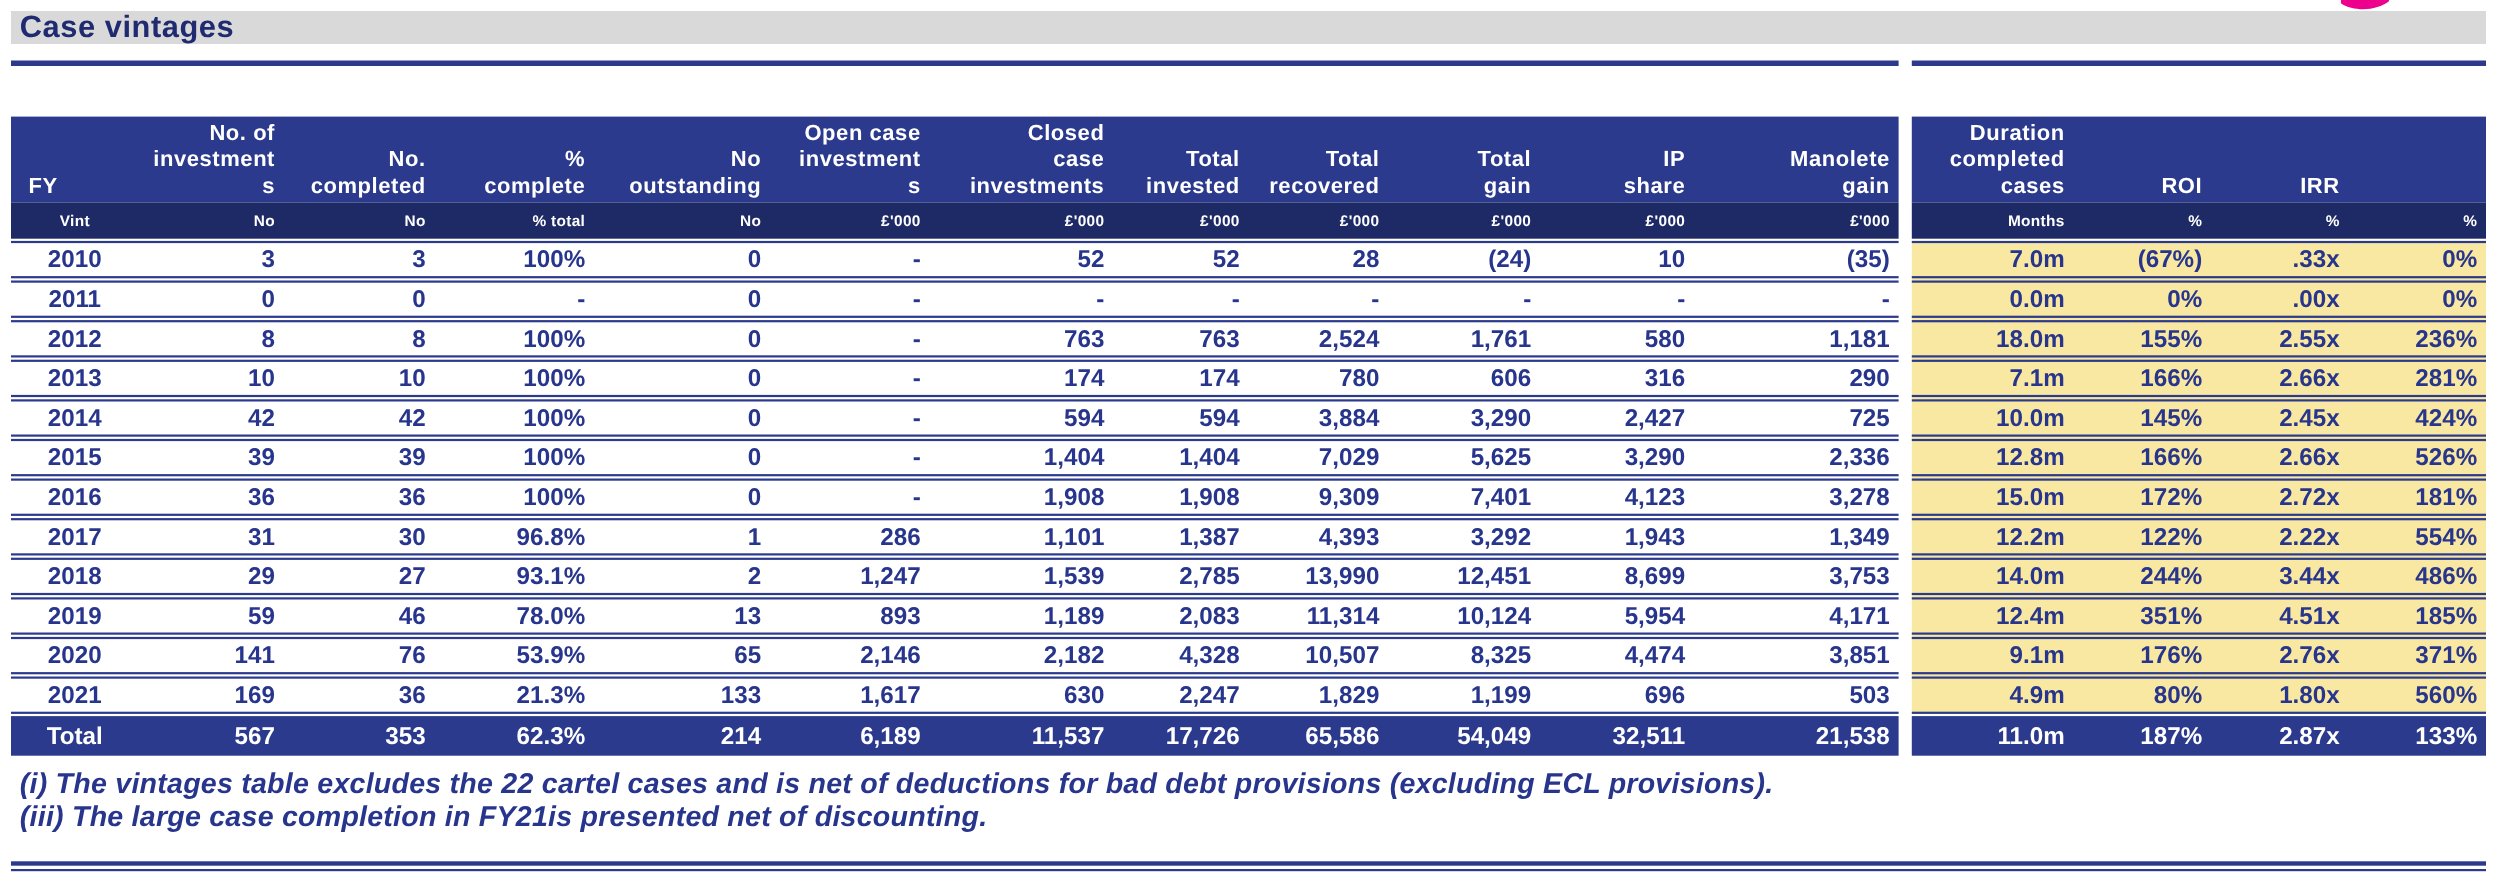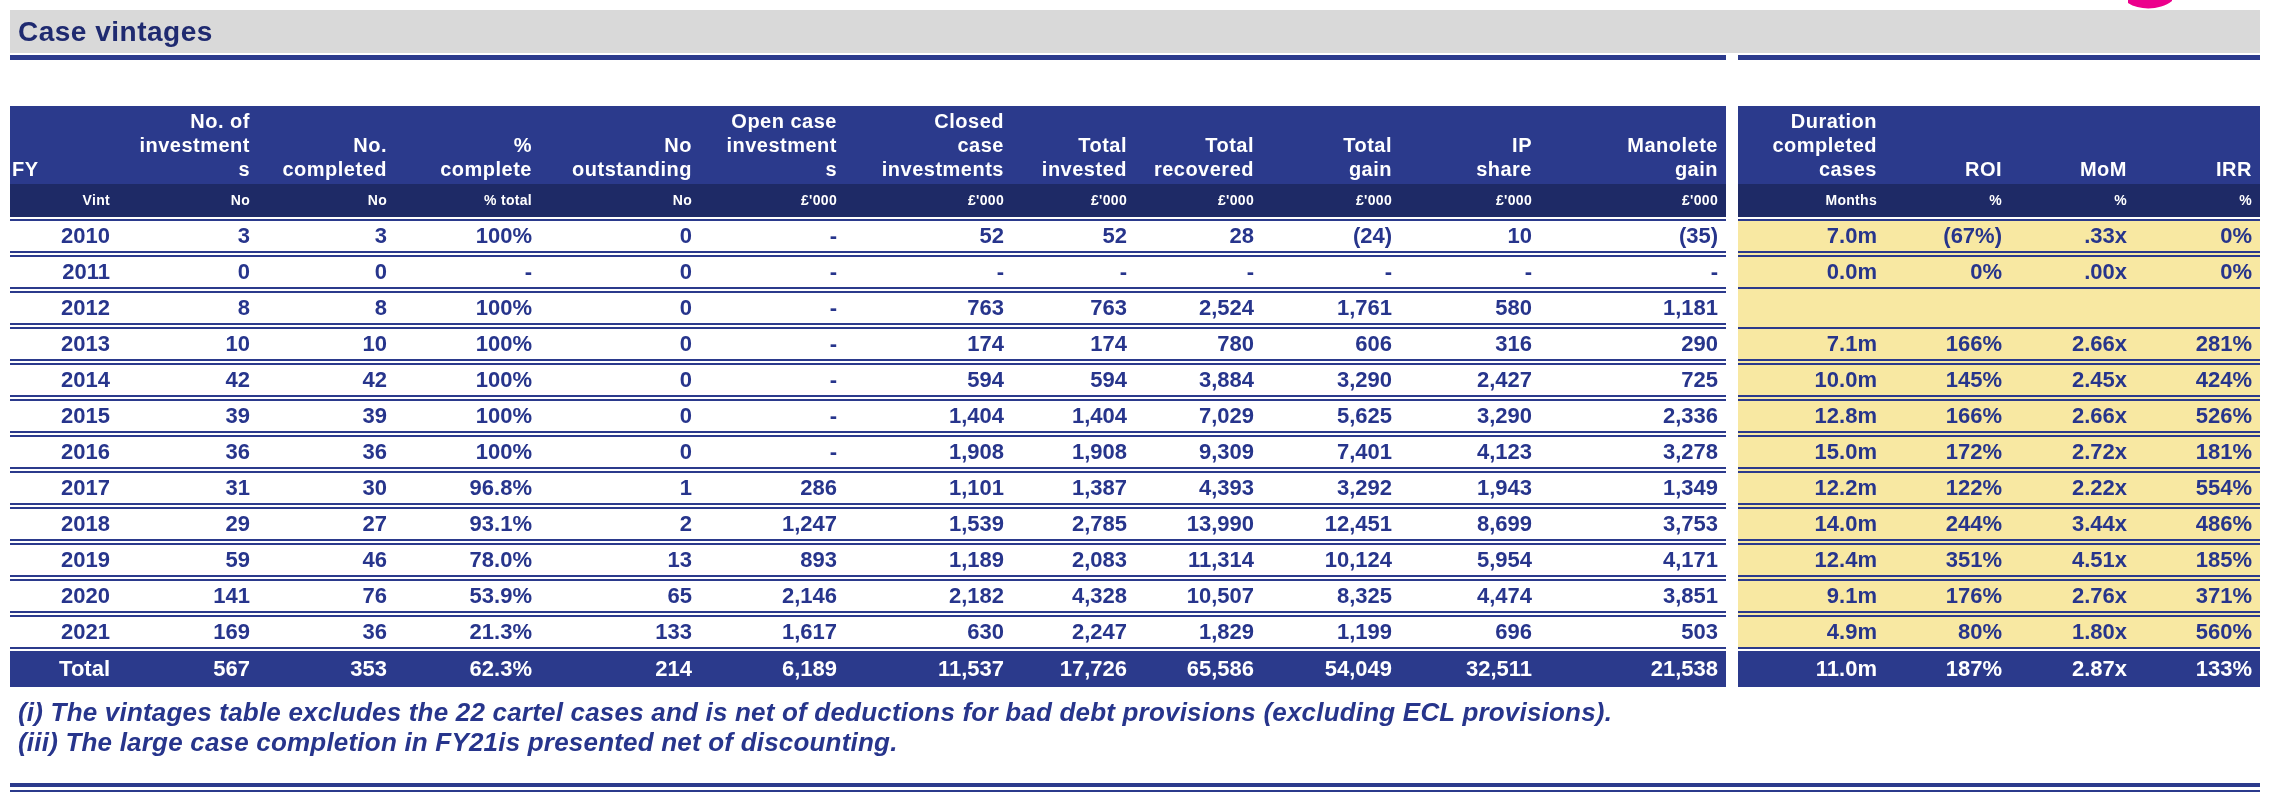--- a/index.html
+++ b/index.html
@@ -7,39 +7,39 @@
     width:2272px;height:796px;position:relative;overflow:hidden;
     background:#ffffff;
     font-family:"Liberation Sans", sans-serif;
     font-weight:700;
     color:#27358c;
   }
   
   .swoosh{position:absolute;left:2128px;top:0;width:44px;height:12px;}
   
   .titlebar{
-    position:absolute;left:10px;top:10px;width:2250px;height:43px;
+    position:absolute;left:10px;top:10px;width:2250px;height:30px;
     background:#d9d9d9;display:flex;align-items:center;
   }
   .titlebar span{font-size:28px;color:#1f2a70;padding-left:8px;letter-spacing:.5px;}
   .underline{position:absolute;top:55px;height:5px;background:#2b3a8c;}
   .u-left{left:10px;width:1716px;}
   .u-right{left:1738px;width:522px;}
   
   .sheet{position:absolute;left:10px;top:106px;width:2250px;}
   .trow{display:flex;}
   .part{box-sizing:border-box;}
   .part-left{display:grid;grid-template-columns:100px 148px 137px 145px 160px 145px 167px 123px 127px 138px 140px 186px;width:1716px;}
   .part-right{display:grid;grid-template-columns:147px 125px 125px 125px;width:522px;}
   .gapcol{width:12px;}
   .cell{
     text-align:right;padding-right:8px;box-sizing:border-box;
     overflow:hidden;white-space:pre-line;
   }
-  .cell.first{text-align:right;padding-left:2px;padding-right:0;}
+  .cell.first{text-align:center;padding-left:16px;padding-right:0;}
   
   .hrow1-r .part{height:78px;background:#2b3a8c;}
   .hrow1-r .cell{
     color:#ffffff;font-size:20px;line-height:24px;letter-spacing:.5px;
     display:flex;align-items:flex-end;justify-content:flex-end;padding-bottom:3px;
   }
   .hrow1-r .cell.first{justify-content:flex-start;}
   
   .hrow2-r .part{height:33px;background:#1e2a66;}
   .hrow2-r .cell{color:#ffffff;font-size:14px;line-height:33px;letter-spacing:.3px;}
@@ -111,21 +111,20 @@
 share</div>
           <div class="cell c11">Manolete
 gain</div>
         </div>
         <div class="gapcol"></div>
         <div class="part part-right">
           <div class="cell c12">Duration
 completed
 cases</div>
           <div class="cell c13">ROI</div>
-          <div class="cell c14">MoM</div>
           <div class="cell c15">IRR</div>
         </div>
       </div>
     </div>
   <div id="hrow2">
       <div class="trow hrow2-r">
         <div class="part part-left">
           <div class="cell c0 first">Vint</div>
           <div class="cell c1">No</div>
           <div class="cell c2">No</div>
@@ -204,20 +203,26 @@
           <div class="cell c4">0</div>
           <div class="cell c5">-</div>
           <div class="cell c6">763</div>
           <div class="cell c7">763</div>
           <div class="cell c8">2,524</div>
           <div class="cell c9">1,761</div>
           <div class="cell c10">580</div>
           <div class="cell c11">1,181</div>
         </div>
         <div class="gapcol"></div>
+        <div class="part part-right">
+          <div class="cell c12">18.0m</div>
+          <div class="cell c13">155%</div>
+          <div class="cell c14">2.55x</div>
+          <div class="cell c15">236%</div>
+        </div>
       </div>
       <div class="trow datarow">
         <div class="part part-left">
           <div class="cell c0 first">2013</div>
           <div class="cell c1">10</div>
           <div class="cell c2">10</div>
           <div class="cell c3">100%</div>
           <div class="cell c4">0</div>
           <div class="cell c5">-</div>
           <div class="cell c6">174</div>

